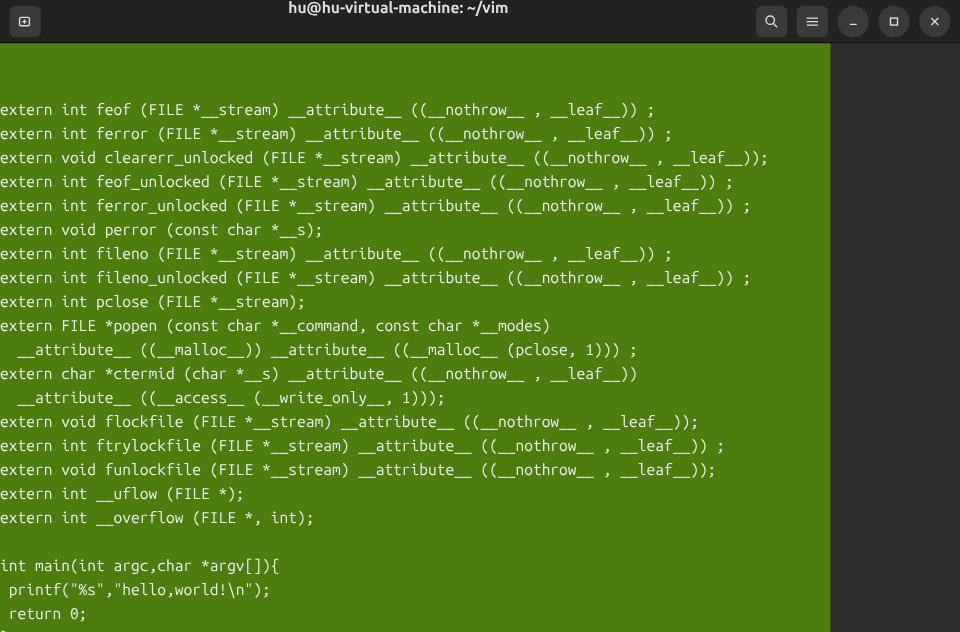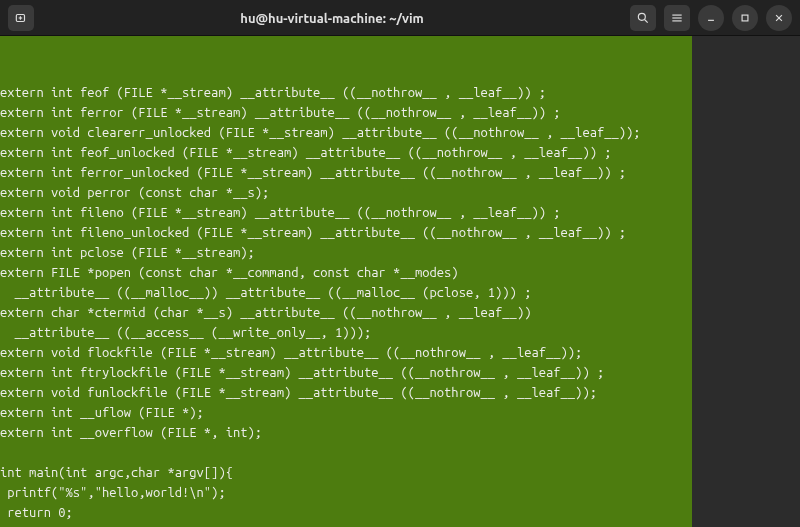--- a/index.html
+++ b/index.html
@@ -3,21 +3,20 @@
 <meta charset="utf-8">
 <style>
   * { margin: 0; padding: 0; box-sizing: border-box; }
   html, body { width: 800px; height: 527px; overflow: hidden; font-family: "Ubuntu Mono", "DejaVu Sans Mono", monospace; }
   body { background: #2c2c2c; }
 
   .titlebar {
     height: 36px;
     background: #222222;
     display: flex;
-    align-items: center;
     padding: 0 8px;
     gap: 8px;
     color: #e0e0e0;
     font-family: Ubuntu, "Segoe UI", sans-serif;
     font-size: 13px;
     border-bottom: 1px solid #111;
   }
   .tb-left, .tb-right { display: flex; align-items: center; gap: 8px; }
   .tb-center { flex: 1; text-align: center; font-weight: 600; }
   .tb-btn {

